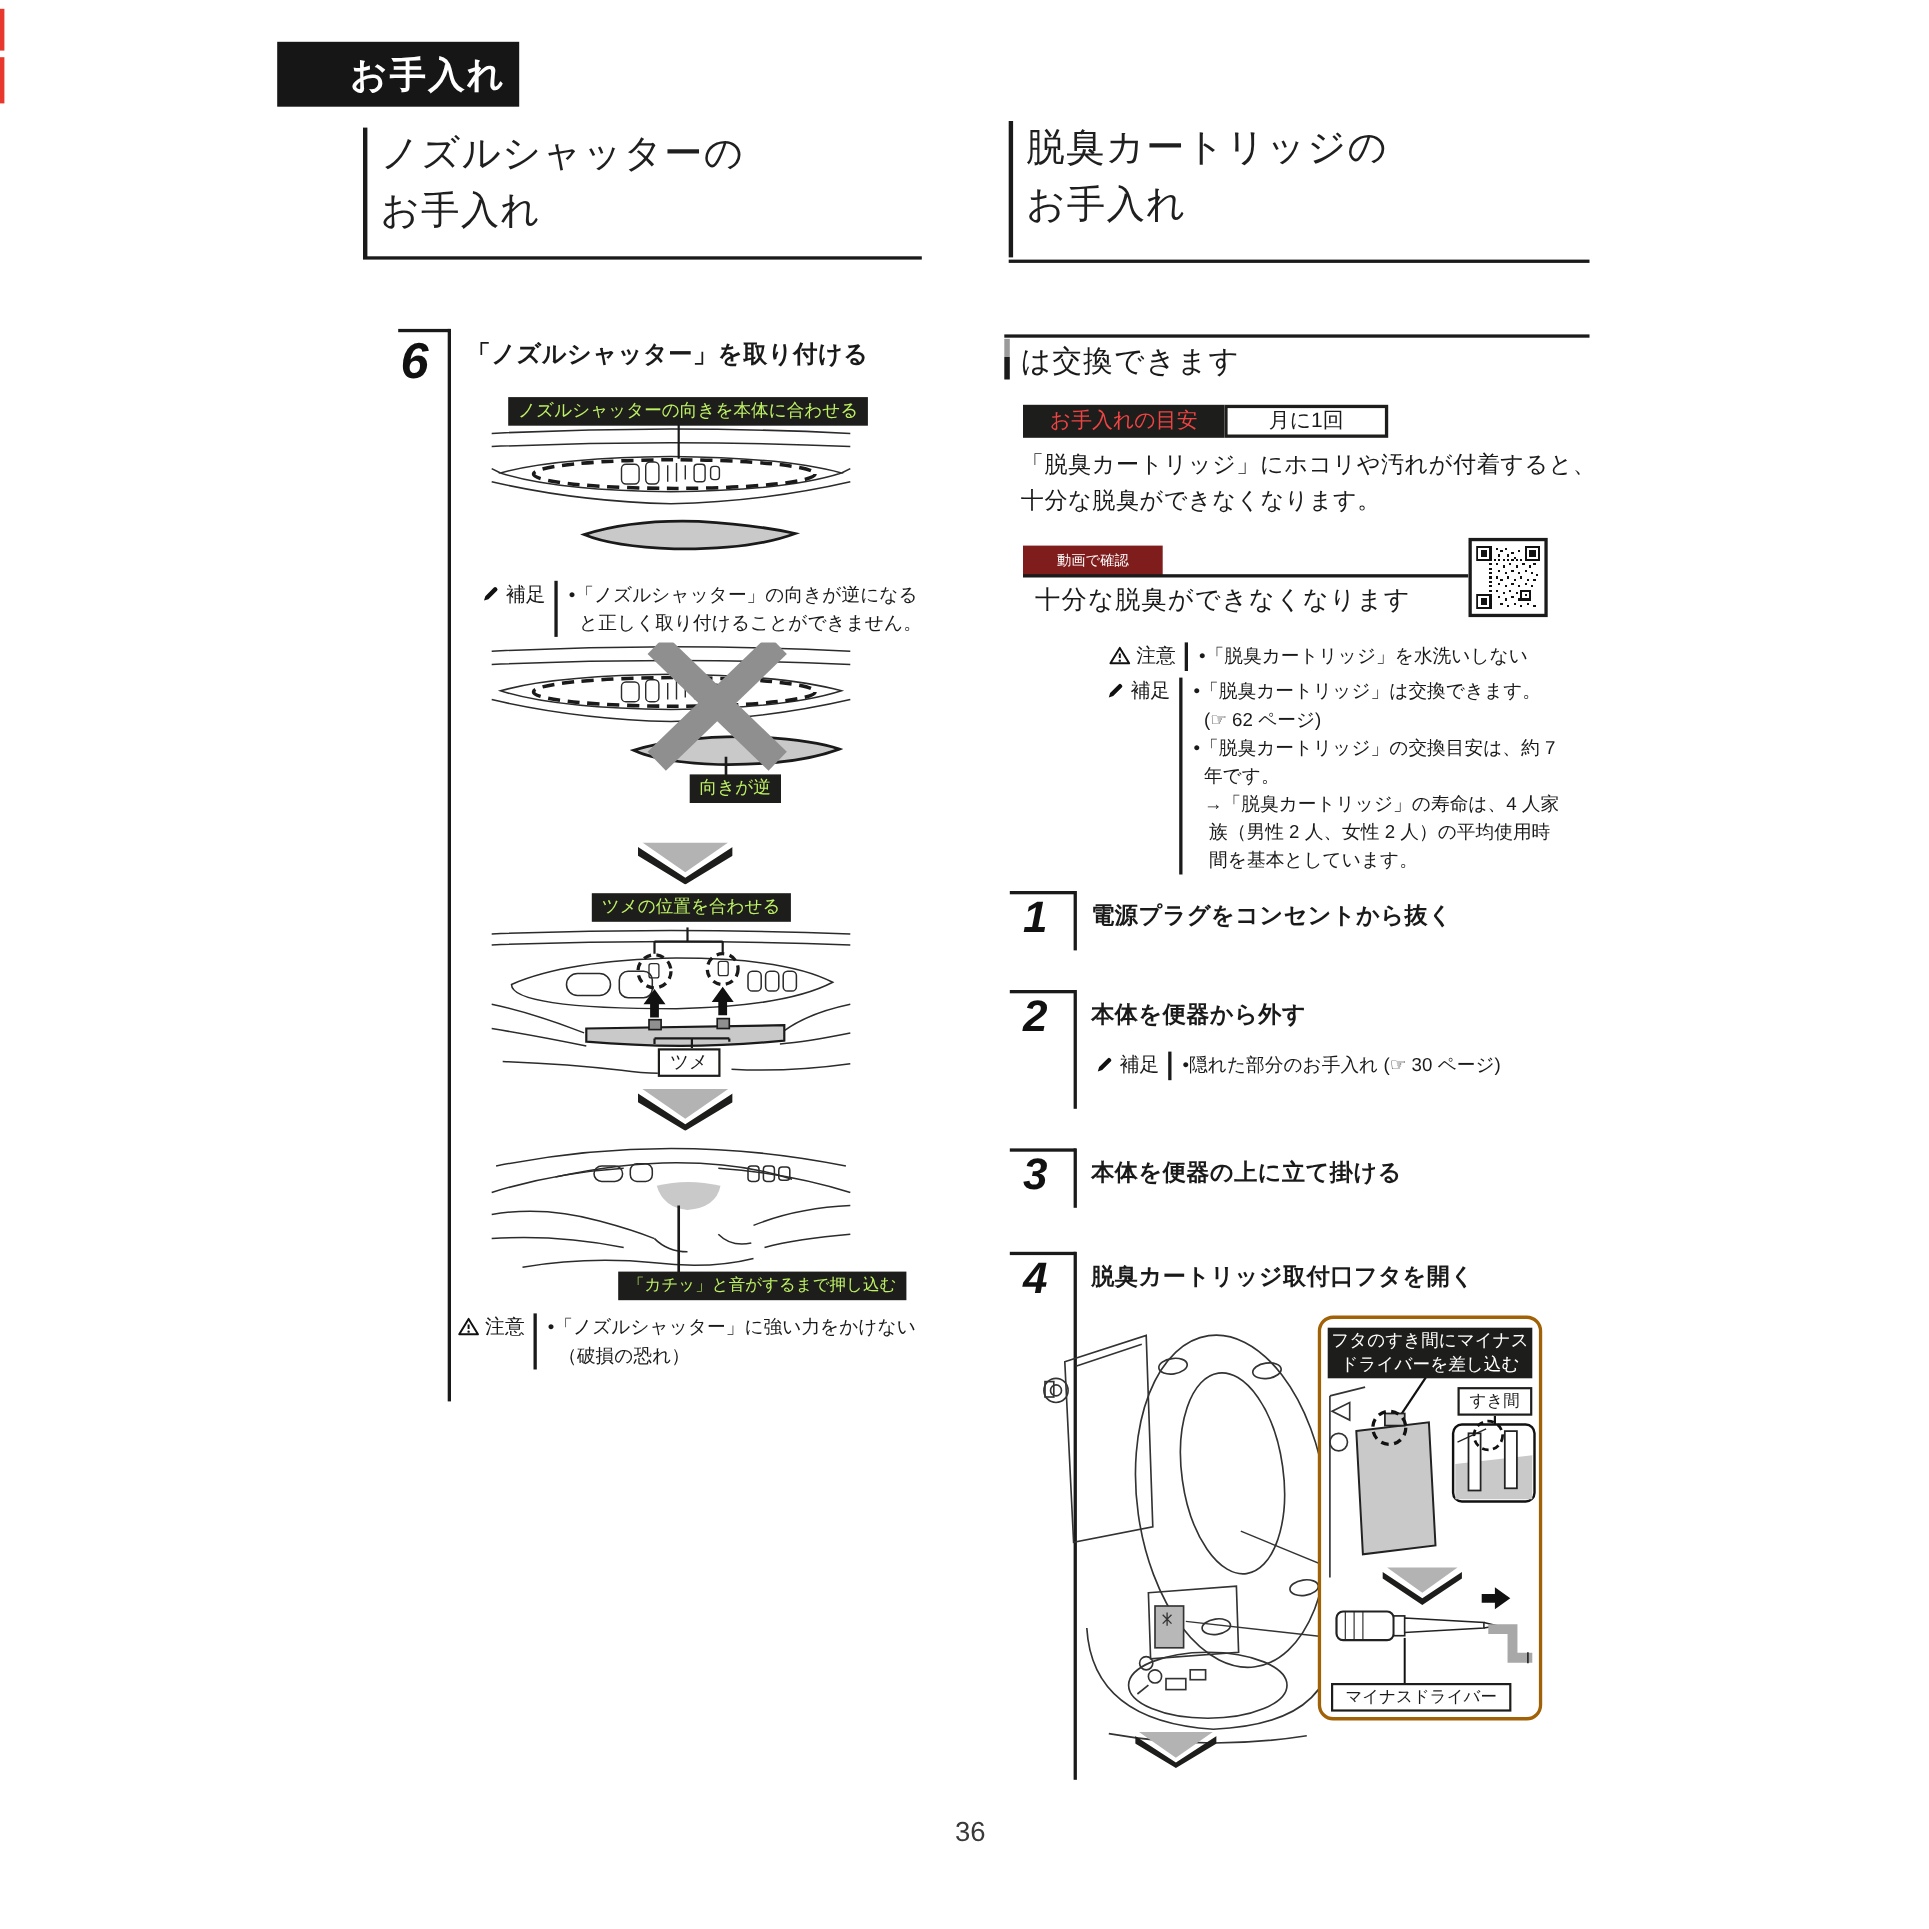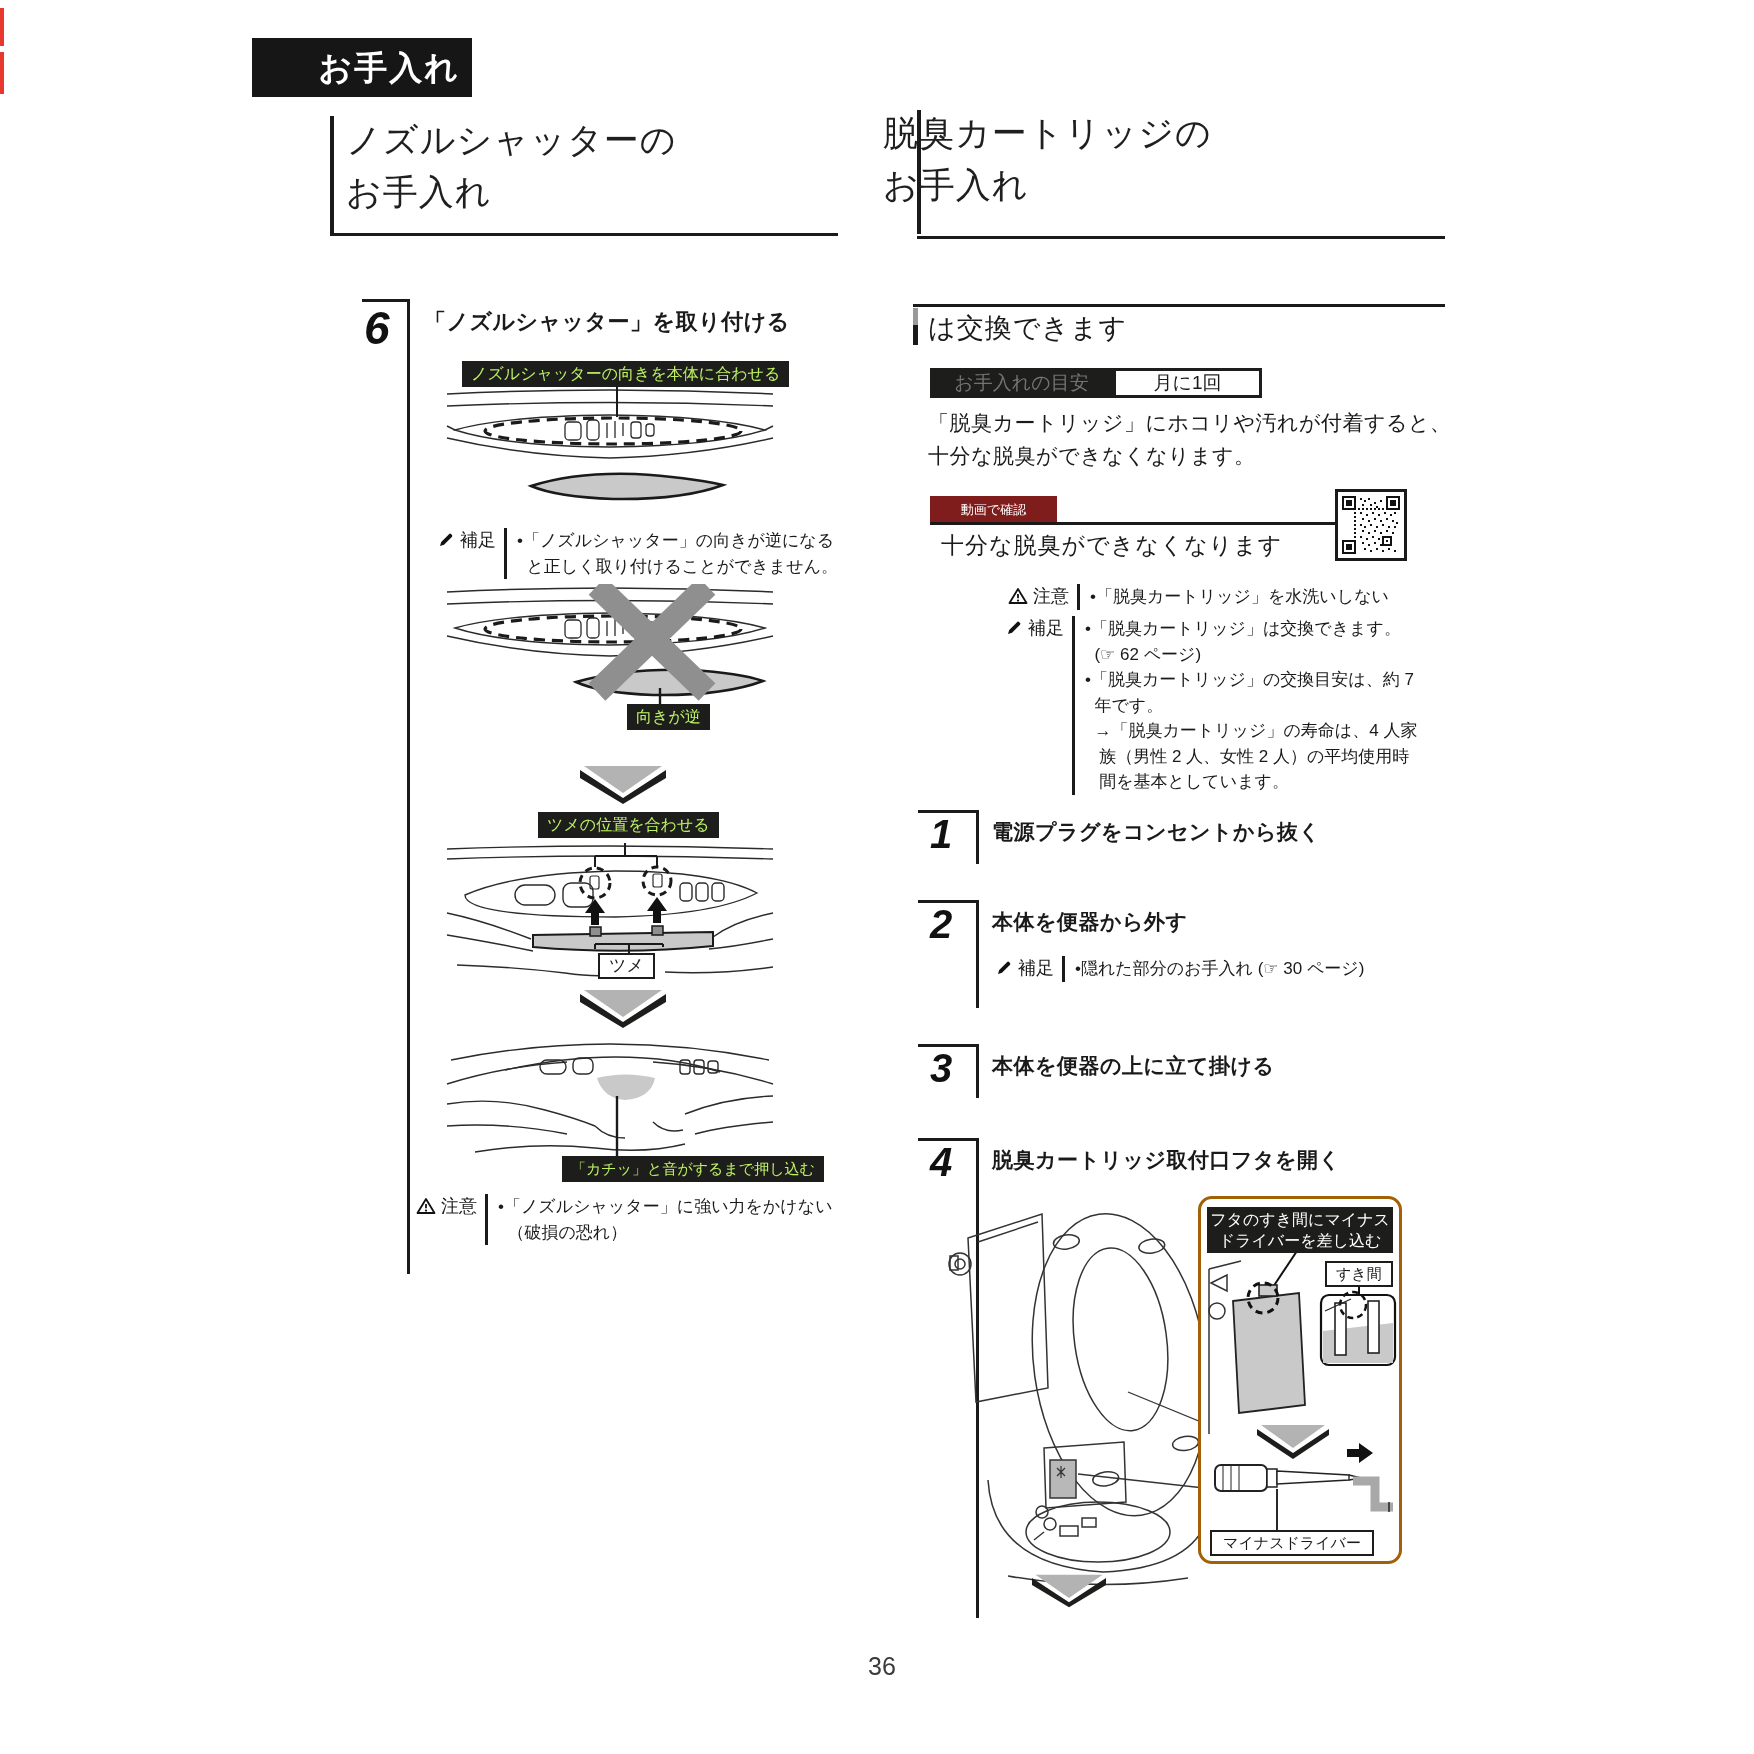--- a/index.html
+++ b/index.html
@@ -19,21 +19,21 @@
         font-size:15px;line-height:20px;padding:1px 9px;white-space:nowrap;}
   .step-num{position:absolute;font-style:italic;font-weight:bold;color:#111;}
   .step-title{position:absolute;font-weight:bold;font-size:21px;letter-spacing:0.5px;white-space:nowrap;}
   .note{position:absolute;display:flex;align-items:flex-start;}
   .note .icon{margin-top:3px;margin-right:5px;flex:none;}
   .note .nlabel{font-size:18px;white-space:nowrap;margin-right:8px;line-height:24px;}
   .note .nbar{width:3px;background:#1a1a1a;align-self:stretch;margin-right:10px;flex:none;}
   .note .nlines{font-size:17px;line-height:25.5px;}
   .note .nlines div{white-space:pre-wrap;}
   .section-heading{position:absolute;font-size:27px;letter-spacing:1px;}
-  .freq-label{position:absolute;background:#1d1d1b;color:#737373;text-align:center;font-size:19px;}
+  .freq-label{position:absolute;background:#1d1d1b;color:#ef4444;text-align:center;font-size:19px;}
   .freq-value{position:absolute;background:#fff;border:3px solid #1d1d1b;text-align:center;
         font-size:19px;box-sizing:border-box;}
   .intro{position:absolute;font-size:21px;line-height:33px;letter-spacing:0.5px;}
   .video-tab{position:absolute;background:#7f1d1d;color:#fff;text-align:center;font-size:13px;}
   .video-caption{position:absolute;font-size:23px;letter-spacing:1px;}
   .qr-box{position:absolute;border:3px solid #1a1a1a;background:#fff;box-sizing:border-box;}
   .panel{position:absolute;border:3px solid #a16207;border-radius:14px;background:#fff;box-sizing:border-box;}
   .panel-label{position:absolute;background:#1d1d1b;color:#fff;text-align:center;
         font-size:16px;line-height:21px;padding:2px 0;}
   .page-num{position:absolute;font-size:25px;color:#3a3a3a;text-align:center;}
@@ -188,21 +188,21 @@
     </svg>
     <span class="nlabel">注意</span>
     <div class="nbar"></div>
     <div class="nlines">
         <div>•「ノズルシャッター」に強い力をかけない</div>
         <div>  （破損の恐れ）</div>
       </div>
   </div>
 
   <div class="vline" style="left:917px;top:110px;height:124px;width:4px;"></div>
-  <div class="col-title" style="left:883px;top:108px;font-family:Liberation Serif, serif;">
+  <div class="col-title" style="left:933px;top:108px;">
     <div>脱臭カートリッジの</div>
     <div>お手入れ</div>
   </div>
   <div class="hline" style="left:917px;top:236px;width:528px;"></div>
 
   <div class="hline" style="left:913px;top:304px;width:532px;"></div>
   <div class="abs" style="left:913px;top:308px;width:5px;height:37px;background:linear-gradient(#9a9a9a 0 45%,#1a1a1a 45% 100%);"></div>
   <div class="section-heading" style="left:928px;top:310px;">は交換できます</div>
 
   <div class="freq-label" style="left:930px;top:368px;width:183px;height:30px;line-height:30px;">お手入れの目安</div>

